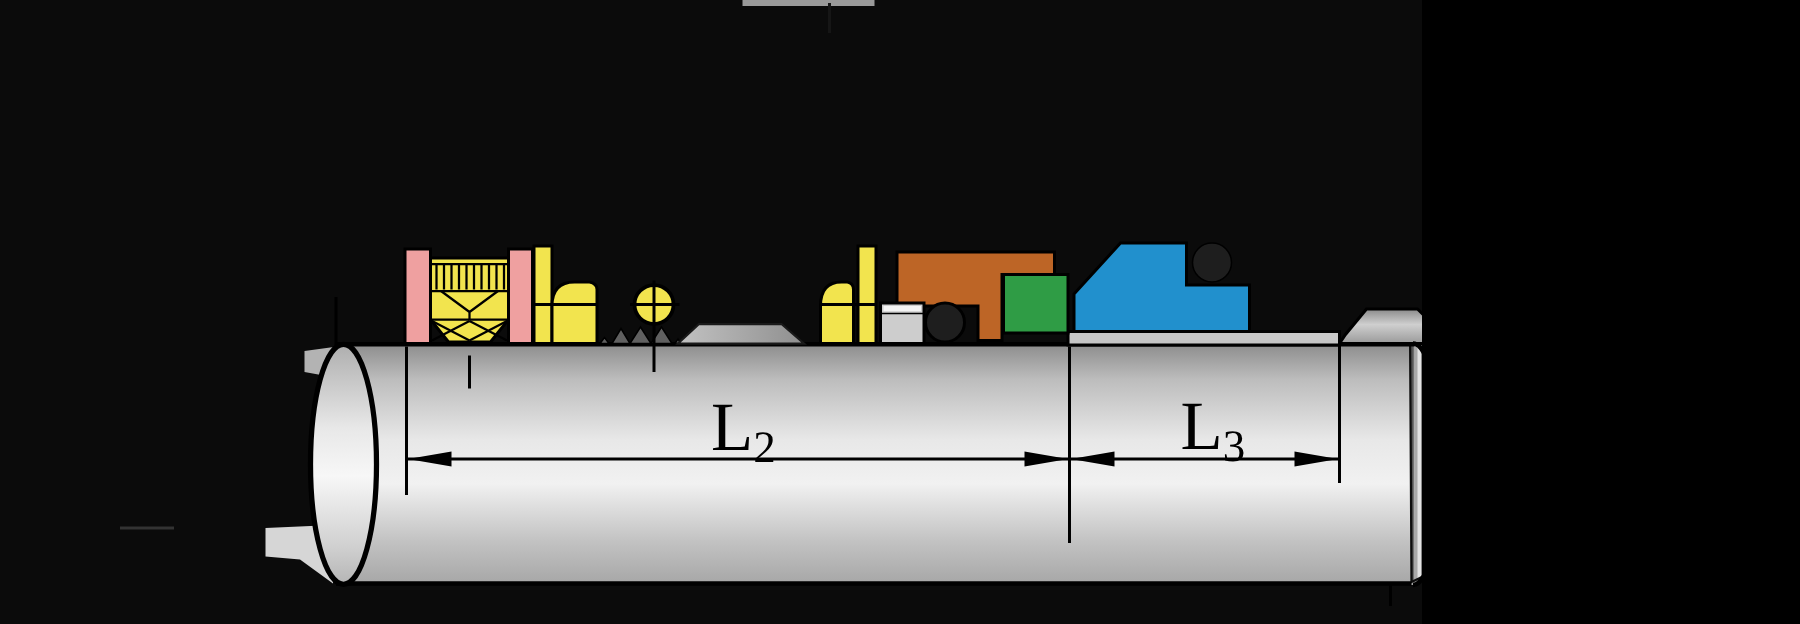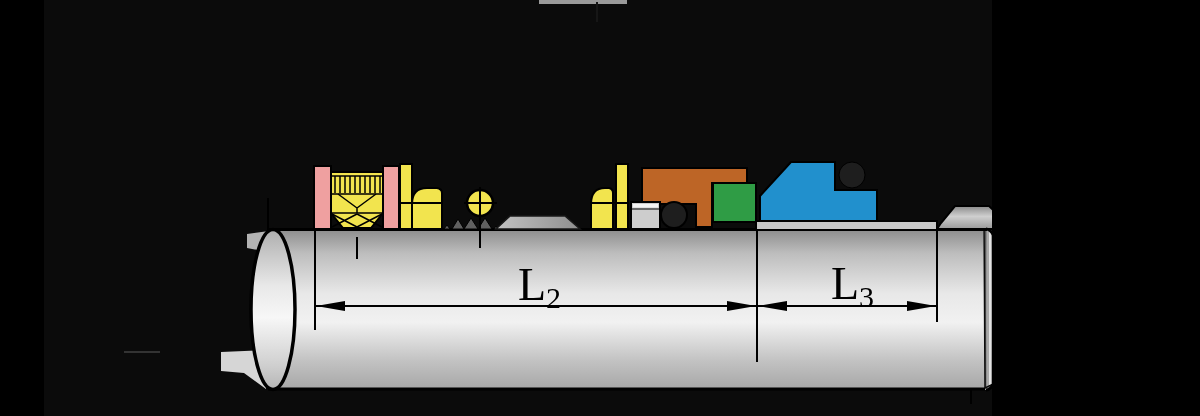--- a/index.html
+++ b/index.html
@@ -1,21 +1,20 @@
 <!DOCTYPE html>
 <html><head>
 <meta charset="utf-8">
 <style>
   html,body{margin:0;padding:0;background:#000;}
   .stage{
     position:relative;
     width:948px;height:416px;
     overflow:hidden;
     font-family:"Liberation Serif","DejaVu Serif",serif;
-    margin-left:44px;
   }
   svg{display:block}
   .dim-label{font-family:"Liberation Serif","DejaVu Serif",serif;font-weight:500;}
 </style>
 </head>
 <body>
 
 <div class="stage">
 <svg width="1200" height="416" viewBox="0 0 1200 416">
   <defs>

